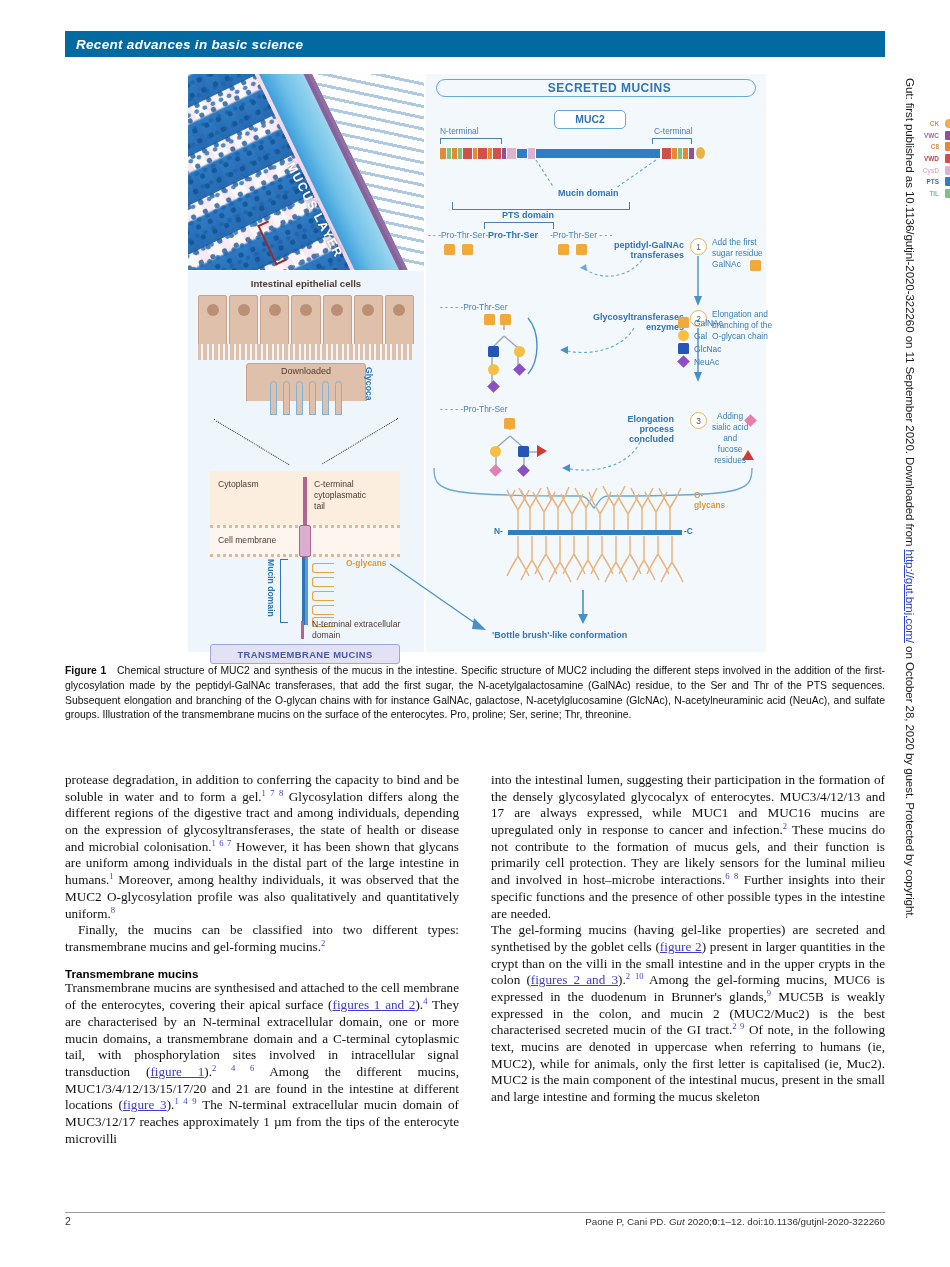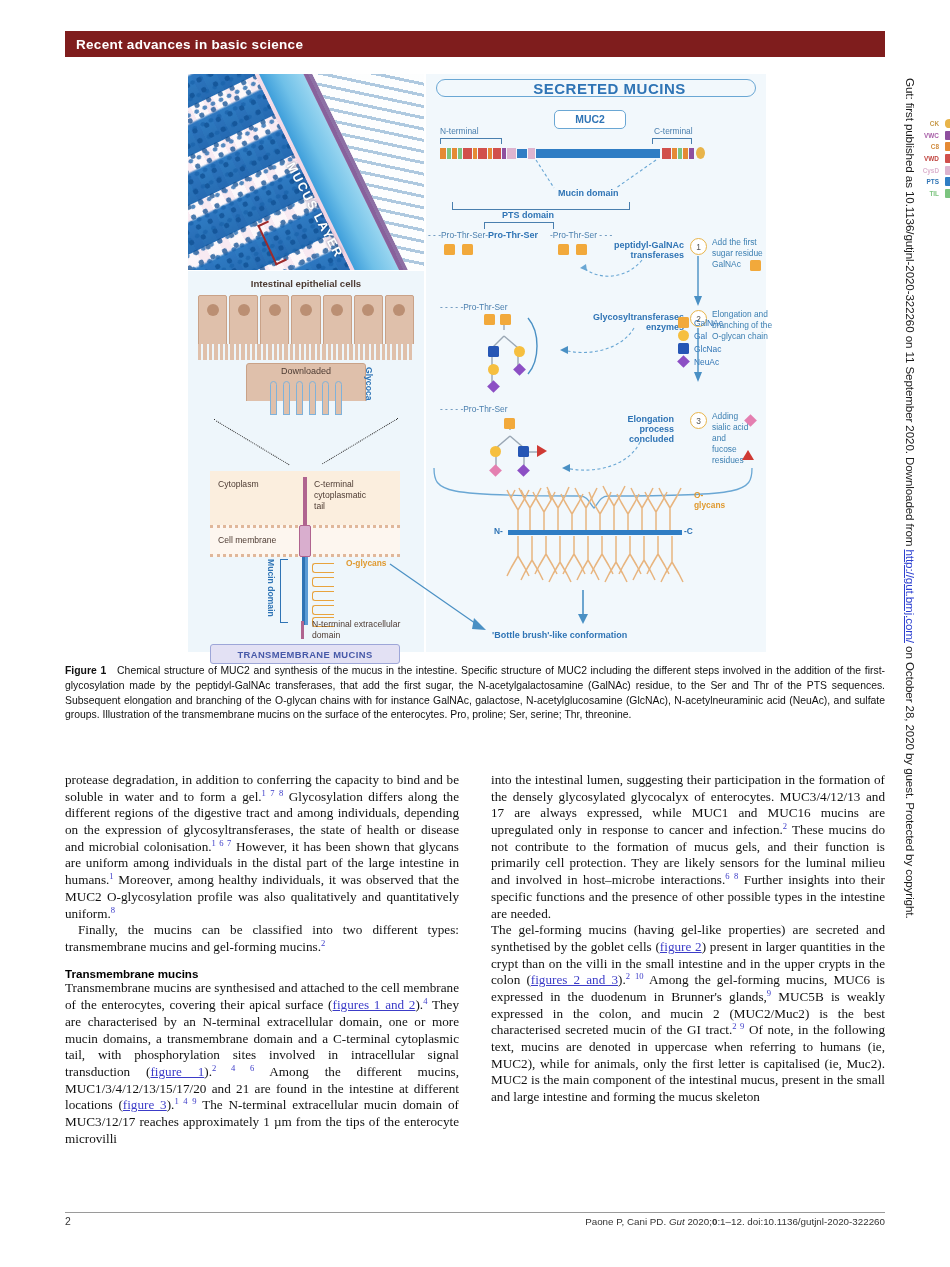--- a/index.html
+++ b/index.html
@@ -5,21 +5,21 @@
   * { box-sizing: border-box; }
   html, body { margin:0; padding:0; }
   body {
     width:950px; height:1267px; background:#ffffff;
     font-family:"Liberation Serif", serif; position:relative; overflow:hidden;
   }
 
   
   #banner {
     position:absolute; left:65px; top:31px; width:820px; height:26px;
-    background:#7f1d1d; display:flex; align-items:center;
+    background:#0369a1; display:flex; align-items:center;font-style:italic;
   }
   #banner .bl {
     color:#ffffff; font-family:"Liberation Sans", sans-serif;
     font-weight:bold; font-size:13.5px; letter-spacing:.3px; padding-left:11px;
   }
 
   
   #provenance {
     position:absolute; left:0; top:0; width:14px;
     font-family:"Liberation Sans", sans-serif; font-size:11.6px;
@@ -228,21 +228,21 @@
   
   #right {
     position:absolute; left:238px; top:0; width:340px; height:578px;
     background:#f2f8fc;
   }
   #secretedbar {
     position:absolute; left:10px; top:5px; width:320px; height:18px;
     border:1.4px solid #6aa7d4; border-radius:9px; background:#f2f8fc;
     display:flex; align-items:center; justify-content:center;
     font-family:"Liberation Sans", sans-serif; font-weight:bold;
-    font-size:15px; color:#2f74b5; letter-spacing:.5px;padding-left:27px;
+    font-size:12px; color:#2f74b5; letter-spacing:.5px;padding-left:27px;
   }
   #muc2pill {
     position:absolute; left:128px; top:36px; width:72px; height:19px;
     border:1.4px solid #6aa7d4; border-radius:5px; background:#ffffff;
     display:flex; align-items:center; justify-content:center;
     font-family:"Liberation Sans", sans-serif; font-weight:bold;
     font-size:10.4px; color:#2f74b5;
   }
   .flab { position:absolute; font-family:"Liberation Sans", sans-serif;
           font-size:8.4px; color:#4a7fae; }
@@ -584,21 +584,21 @@
 
     <div class="flabb" style="left:150px; top:340px; white-space:pre; text-align:right; width:98px;">Elongation
 process
 concluded</div>
     <svg style="position:absolute; left:128px; top:360px; width:92px; height:48px;">
       <path d="M86 8 C74 34, 36 40, 12 34" fill="none" stroke="#6aa7d4" stroke-width="1.1" stroke-dasharray="3,2.5"></path>
       <path d="M16 30 L8 34 L16 38 Z" fill="#4a90c4"></path>
     </svg>
 
     <div class="step" style="left:264px; top:338px;">3</div>
-    <div class="steptxt" style="left:286px; top:337px; white-space:pre;">Adding
+    <div class="steptxt" style="left:286px; top:337px; white-space:pre;text-align:center;">Adding
 sialic acid
 and
 fucose
 residues</div>
     <div class="dia" style="position:absolute; left:320px; top:342px; background:#e47fb0;"></div>
     <div class="tri" style="position:absolute; left:316px; top:376px;"></div>
 
     <svg style="position:absolute; left:6px; top:392px; width:328px; height:44px;">
       <path d="M2 2 C2 26, 10 30, 148 30 C156 30, 158 38, 162 42 C166 38, 168 30, 176 30 C312 30, 320 26, 320 2" fill="none" stroke="#6aa7d4" stroke-width="1.3"></path>
     </svg>

